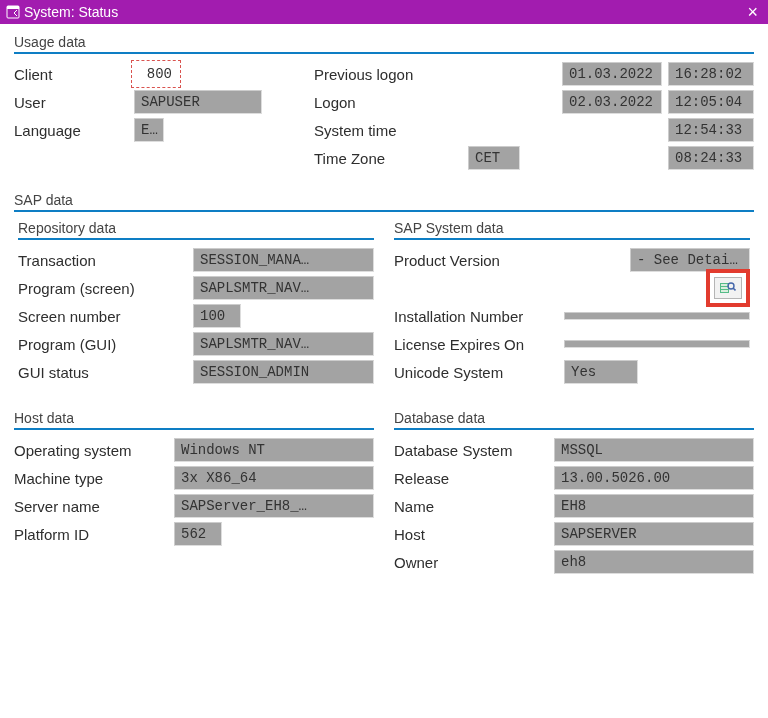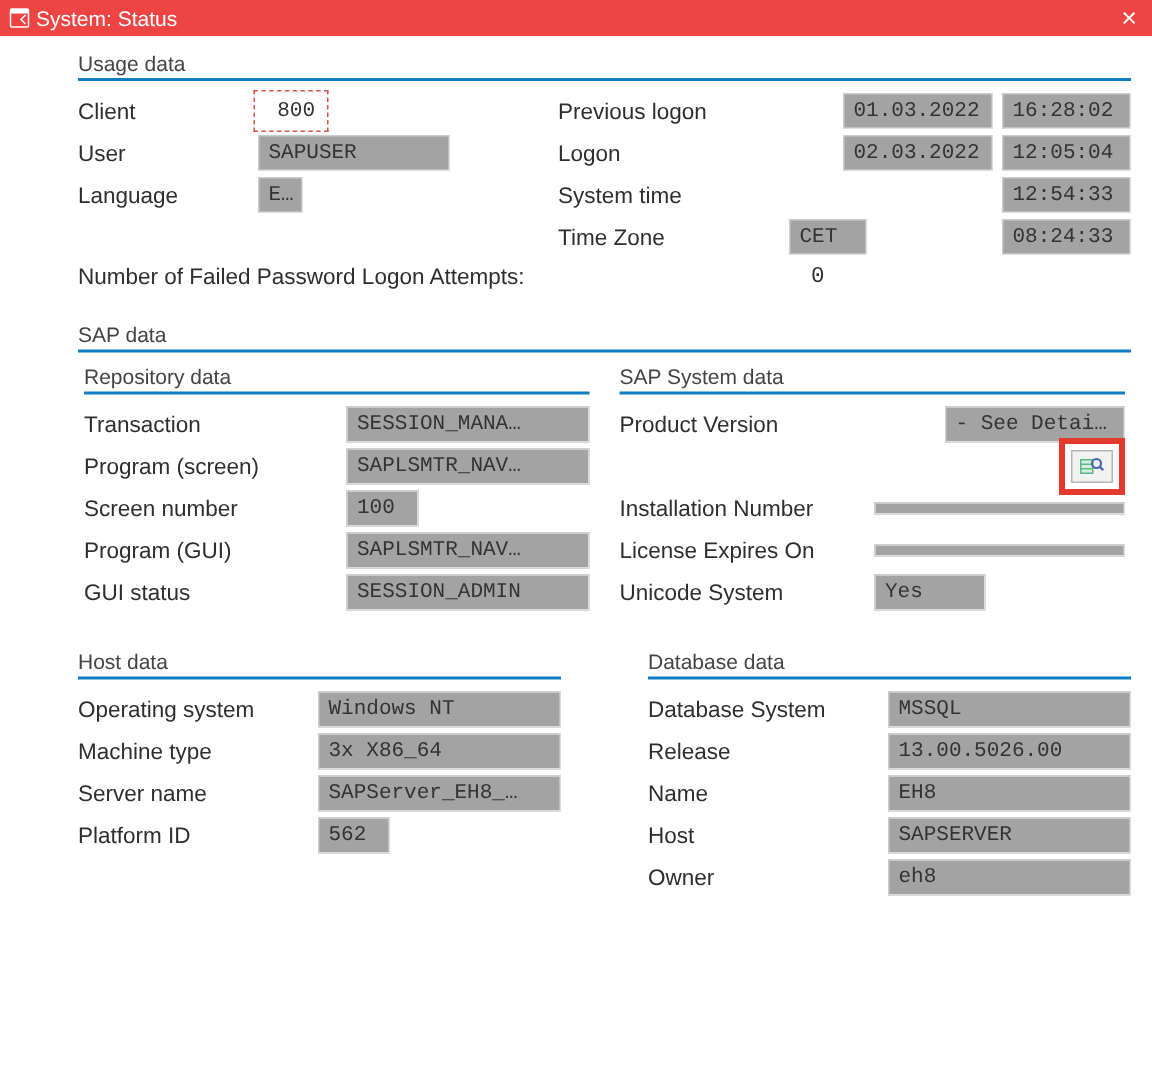--- a/index.html
+++ b/index.html
@@ -7,21 +7,21 @@
     margin: 0; padding: 0;
     font-family: Arial, Helvetica, sans-serif;
     font-size: 14px;
     color: #333;
     background: #fff;
     width: 768px;
   }
 
   
   .titlebar {
-    background: #ef4444;
+    background: #a21caf;
     color: #fff;
     height: 24px;
     line-height: 24px;
     padding: 0 6px;
     font-size: 14px;
     display: flex;
     align-items: center;
   }
   .titlebar .t-icon {
     display: inline-flex;
@@ -37,21 +37,20 @@
   }
 
   .content {
     padding: 8px 8px 0 8px;
   }
 
   
   .group {
     margin-bottom: 12px;
     padding: 0 6px 6px 6px;
-    margin-left: 38px;
   }
   .group-title {
     font-size: 14px;
     color: #444;
     padding: 2px 0 2px 0;
   }
   .group-rule {
     height: 2px;
     background: #0e7ec4;
     margin-bottom: 6px;
@@ -62,21 +61,20 @@
     display: flex;
     gap: 8px;
   }
   .two-col .group {
     flex: 1 1 0;
   }
 
   
   .usage-cols {
     display: flex;
-    gap: 20px;
   }
   .col-left { flex: 0 0 300px; }
   .col-right { flex: 1; }
 
   
   .row {
     display: flex;
     align-items: center;
     height: 28px;
     padding: 2px 0;
@@ -227,24 +225,20 @@
         </div>
         <div class="row">
           <span class="label">Time Zone</span>
           <span class="val" style="width:52px;margin-left:4px">CET</span>
           <span style="flex:1"></span>
           <span class="val" style="width:86px">08:24:33</span>
         </div>
       </div>
     </div>
 
-    <div class="failed-row">
-      <span class="label">Number of Failed Password Logon Attempts:</span>
-      <span class="failed-val">0</span>
-    </div>
   </div>
 
   <div class="group">
     <div class="group-title">SAP data</div>
     <div class="group-rule"></div>
 
     <div class="sapdata-cols">
 
       <div class="subgroup repo">
         <div class="group-title">Repository data</div>

